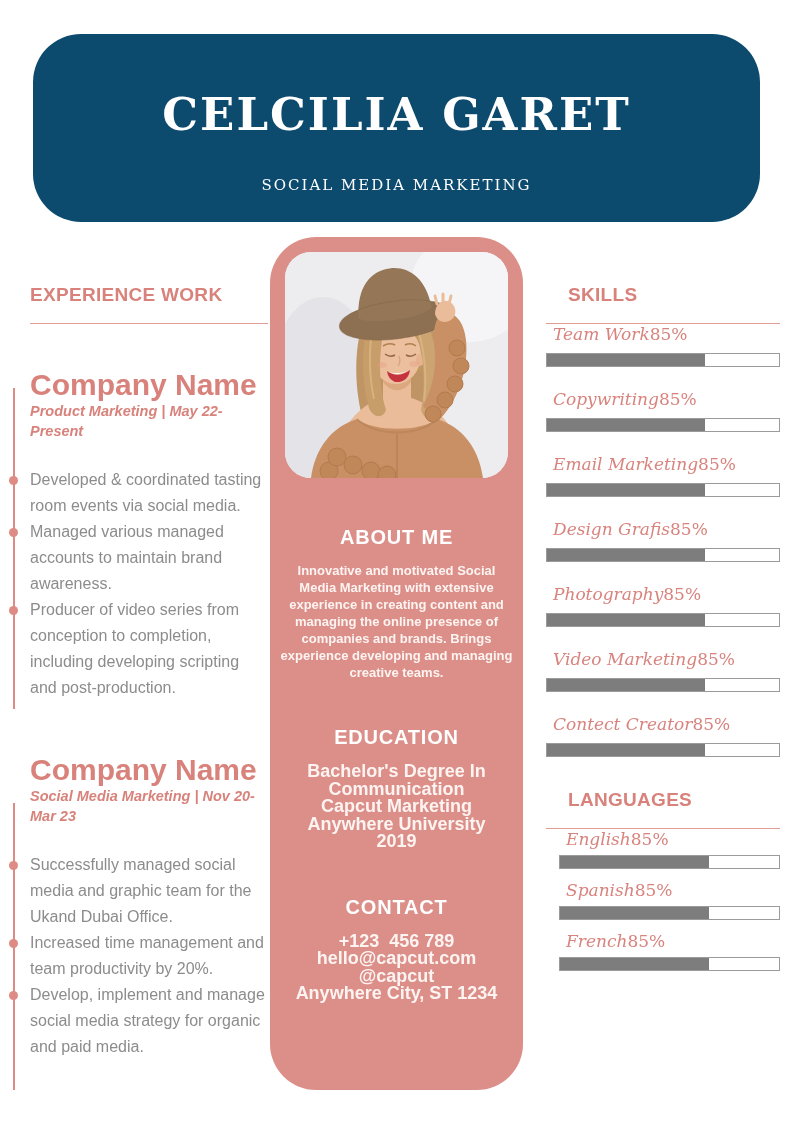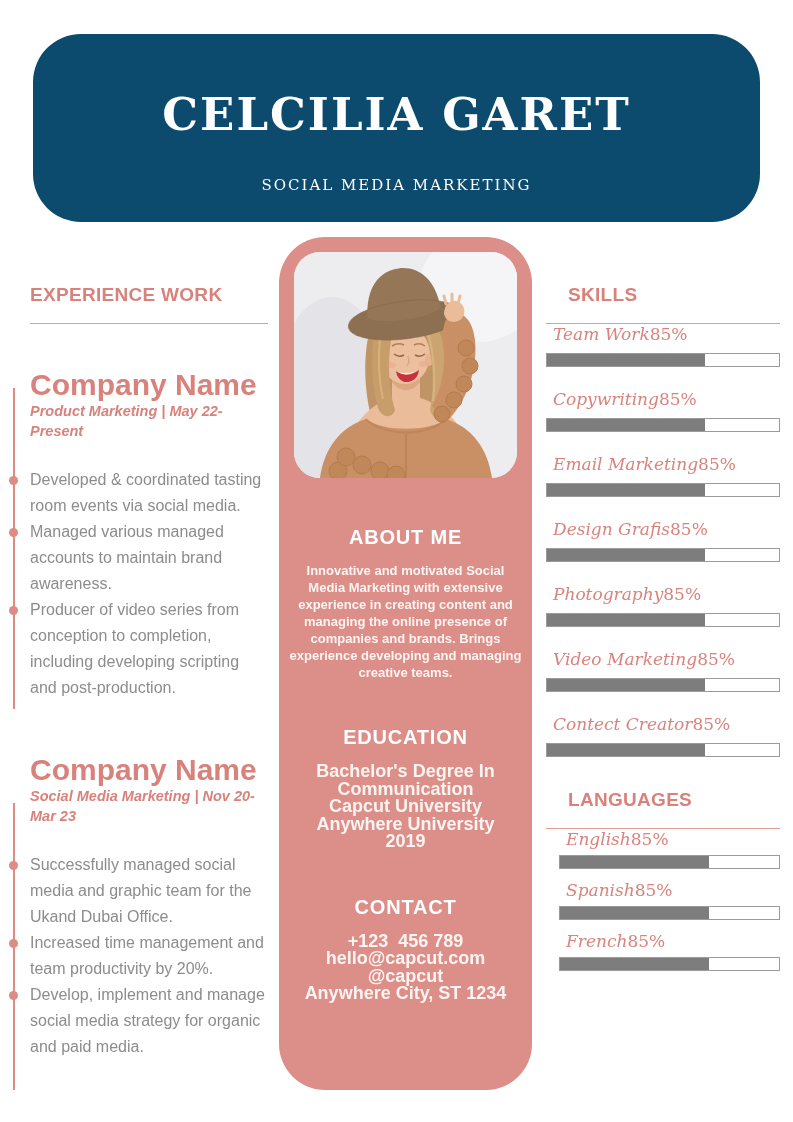--- a/index.html
+++ b/index.html
@@ -53,21 +53,21 @@
   .bullets li {
     position:relative; font-size:16px; line-height:26px; color:#8c8c8c;
   }
   .bullets li::before {
     content:""; position:absolute; left:-21px; top:8.5px;
     width:9px; height:9px; border-radius:50%; background:#dd8b84;
   }
 
   
   .center-col {
-    position:absolute; left:279px; top:237px; width:253px; height:853px;
+    position:absolute; left:270px; top:237px; width:253px; height:853px;
     background:#db8f88; border-radius:46px; text-align:center; color:#ffffff;
   }
   .photo {
     width:223px; height:226px; margin:15px auto 0; border-radius:26px;
     overflow:hidden; background:#ededef;
   }
   .panel-h {
     margin:0; font-size:20px; line-height:24px; font-weight:bold; letter-spacing:0.8px;
   }
   .about-h { margin-top:47px; }
@@ -197,21 +197,21 @@
         <path d="M104,120 Q113,125 122,119 Q113,123 104,120 Z" fill="#ffffff"></path>
       </svg>
     </div>
 
     <h3 class="panel-h about-h">ABOUT ME</h3>
     <p class="about-text">Innovative and motivated Social Media Marketing with extensive experience in creating content and managing the online presence of companies and brands. Brings experience developing and managing creative teams.</p>
 
     <h3 class="panel-h edu-h">EDUCATION</h3>
     <div class="panel-lines">
       <div>Bachelor's Degree In Communication</div>
-      <div>Capcut University</div>
+      <div>Capcut Marketing</div>
       <div>Anywhere University</div>
       <div>2019</div>
     </div>
 
     <h3 class="panel-h contact-h">CONTACT</h3>
     <div class="panel-lines">
       <div>+123  456 789</div>
       <div>hello@capcut.com</div>
       <div>@capcut</div>
       <div>Anywhere City, ST 1234</div>

